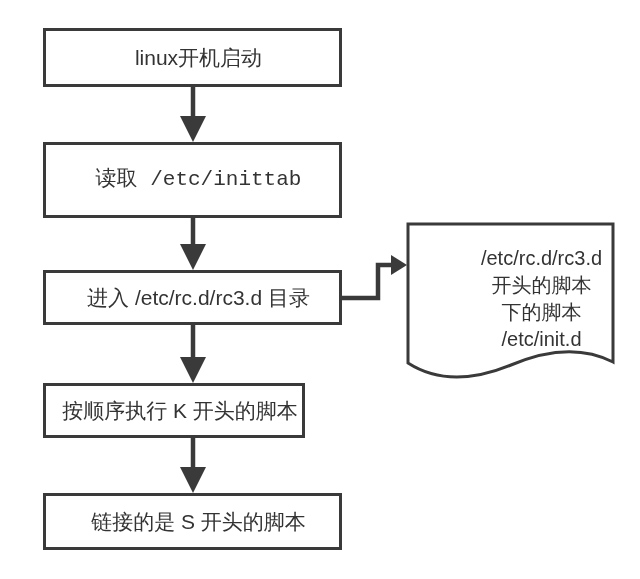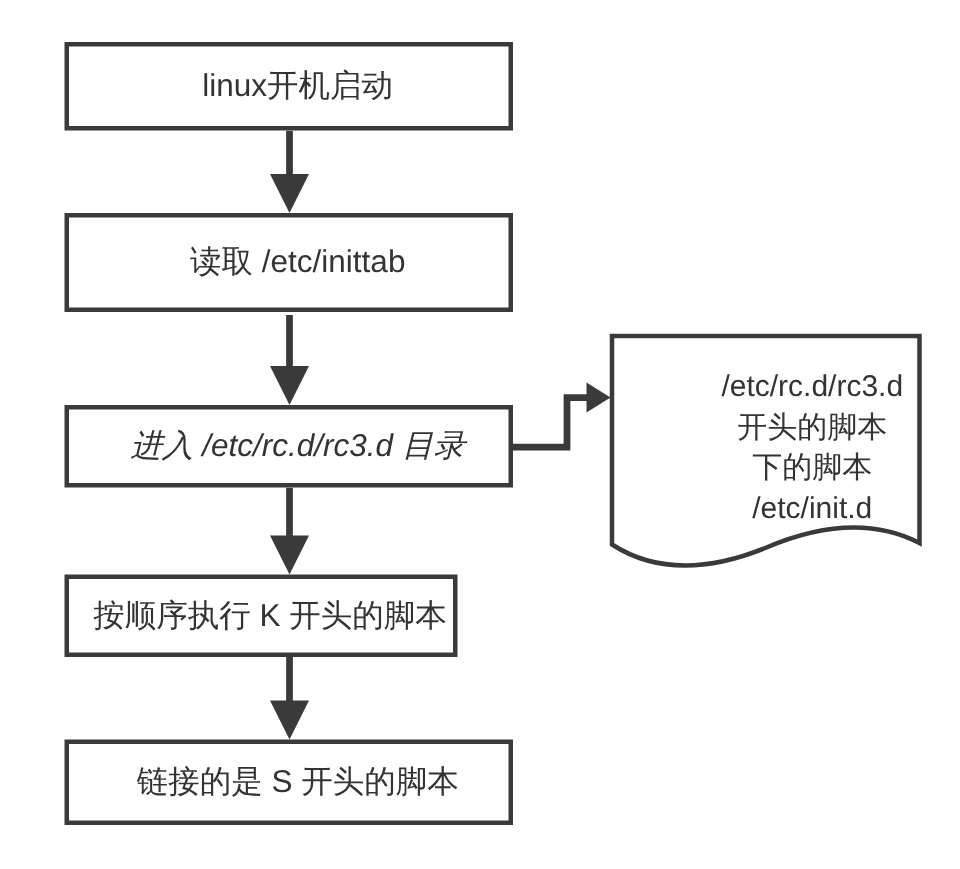--- a/index.html
+++ b/index.html
@@ -47,22 +47,22 @@
     align-items: center;
     justify-content: center;
     text-align: center;
     color: var(--text);
     font-size: 21px;
     line-height: 30px;
     white-space: nowrap;
     padding-left: 12px;
   }
   .box-1 { left: 43px; top: 28px;  width: 299px; height: 59px; }
-  .box-2 { left: 43px; top: 142px; width: 299px; height: 66px; }
-  .box-3 { left: 43px; top: 270px; width: 299px; height: 55px; font-style: italic; }
+  .box-2 { left: 43px; top: 142px; width: 299px; height: 76px; font-family: Liberation Mono, monospace; }
+  .box-3 { left: 43px; top: 270px; width: 299px; height: 55px; }
   .box-4 { left: 43px; top: 383px; width: 262px; height: 55px; }
   .box-5 { left: 43px; top: 493px; width: 299px; height: 57px; }
   .doc-text {
     position: absolute;
     left: 408px;
     top: 245px;
     width: 207px;
     text-align: center;
     color: var(--text);
     font-size: 20px;

